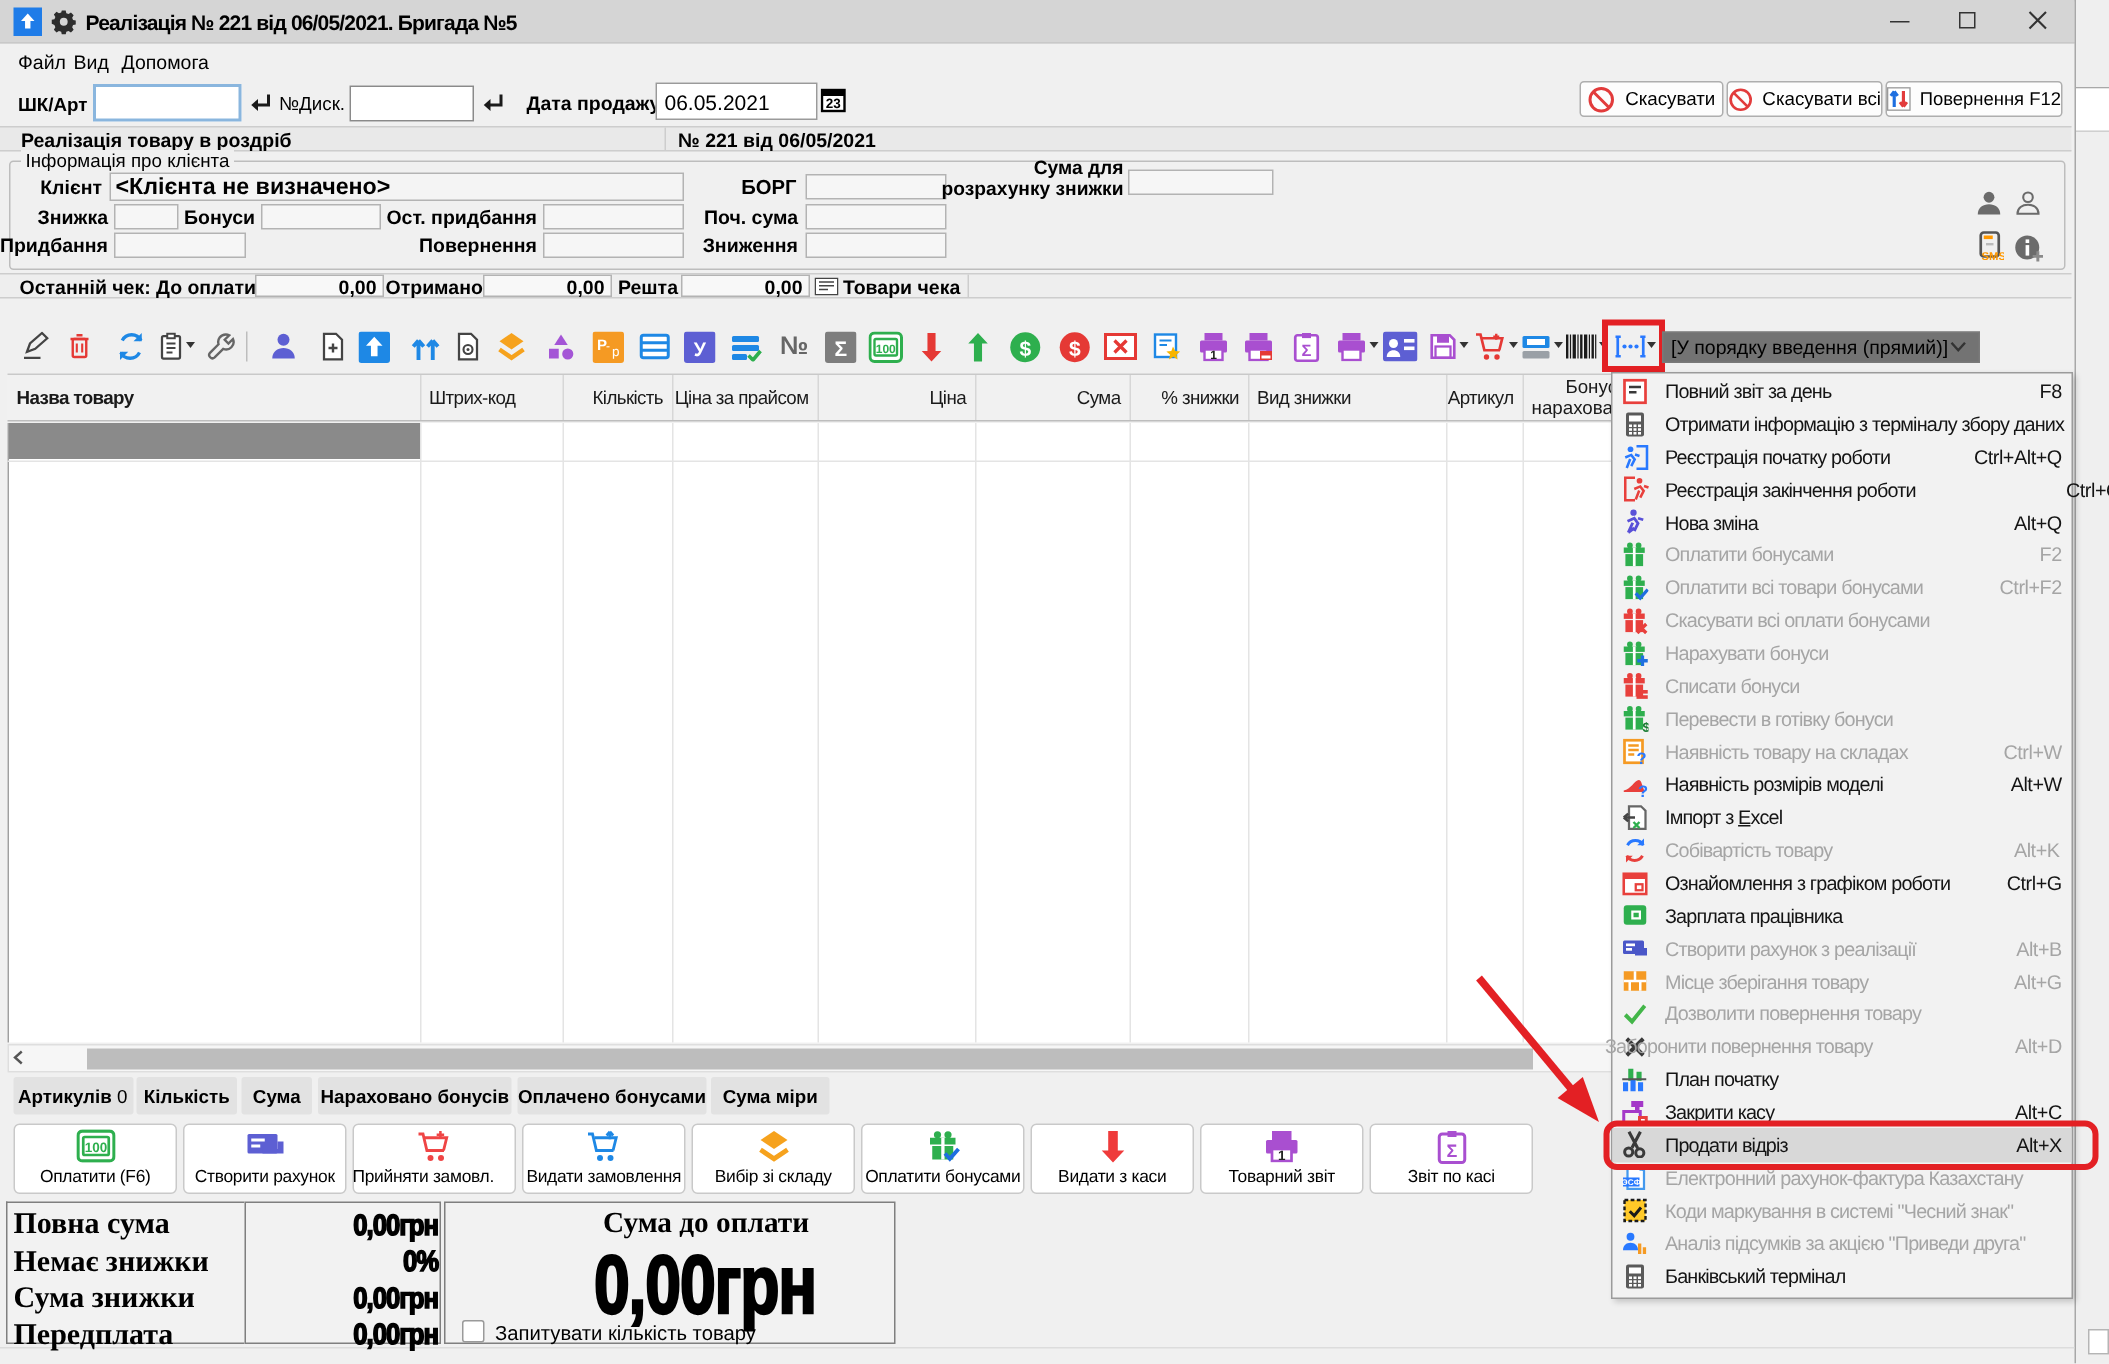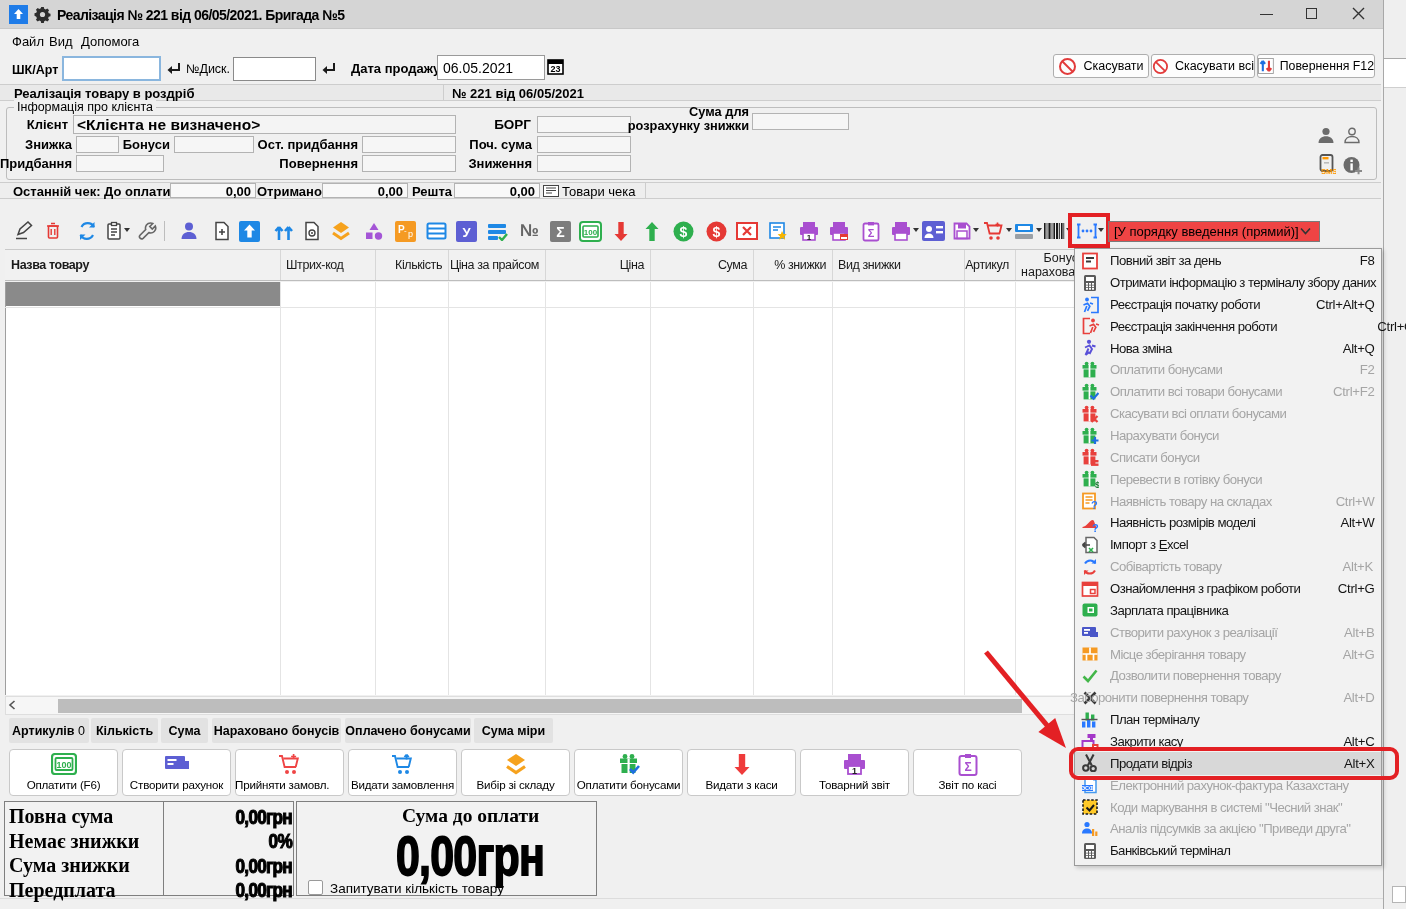--- a/index.html
+++ b/index.html
@@ -150,21 +150,21 @@
 <div class="a" style="left:257px;top:184px;font-size:13px;font-weight:bold;white-space:nowrap">Отримано</div>
 <div class="a" style="left:322px;top:183px;width:86px;height:15px;background:#f8f8f8;border:1px solid #b3b3b3;font-size:13px;font-weight:bold;text-align:right;padding-right:4px">0,00</div>
 <div class="a" style="left:412px;top:184px;font-size:13px;font-weight:bold;white-space:nowrap">Решта</div>
 <div class="a" style="left:454px;top:183px;width:86px;height:15px;background:#f8f8f8;border:1px solid #b3b3b3;font-size:13px;font-weight:bold;text-align:right;padding-right:4px">0,00</div>
 <div class="a" style="left:543px;top:185px">
     <svg width="16" height="12" viewBox="0 0 16 12">
       <rect x="0.5" y="0.5" width="15" height="11" fill="#fff" stroke="#444"></rect>
       <path d="M3 3h10M3 5.5h10M3 8h6" stroke="#444" stroke-width="1"></path>
     </svg>
   </div>
-<div class="a" style="left:562px;top:184px;font-size:13px;font-weight:normal;white-space:nowrap">Товари чека</div>
+<div class="a" style="left:562px;top:184px;font-size:13px;font-weight:bold;white-space:nowrap">Товари чека</div>
 <div class="a" style="left:645px;top:183px;width:1px;height:15px;background:#cdcdcd"></div>
 <div class="a" style="left:13.5px;top:221.0px">
     <svg width="20" height="20" viewBox="0 0 20 20">
       <path d="M4 13.5L6 8l8-7 3.5 3.5-8 7-5.5 2z" fill="none" stroke="#444" stroke-width="1.5"></path>
       <path d="M2 17.5h11" stroke="#444" stroke-width="1.5"></path>
     </svg>
   </div>
 <div class="a" style="left:42.5px;top:221.0px">
     <svg width="20" height="20" viewBox="0 0 20 20">
       <path d="M4 5h12M8 2.5h4" stroke="#e53935" stroke-width="1.6" fill="none"></path>
@@ -415,21 +415,21 @@
       <path d="M3.5 2.5v13M2 2.5h3.5M2 15.5h3.5M20.5 2.5v13M18.5 2.5h3.5M18.5 15.5h3.5" stroke="#2979ff" stroke-width="1.8" fill="none"></path>
       <circle cx="8" cy="9" r="1.4" fill="#2979ff"></circle>
       <circle cx="12" cy="9" r="1.4" fill="#2979ff"></circle>
       <circle cx="16" cy="9" r="1.4" fill="#2979ff"></circle>
     </svg>
   </div>
 <div class="a" style="left:1098px;top:228px">
     <div style="width:0;height:0;border-left:3.6px solid transparent;border-right:3.6px solid transparent;border-top:4.2px solid #333"></div>
   </div>
 <div class="a" style="left:1068px;top:213px;width:42px;height:35px;border:4px solid #e32024"></div>
-<div class="a" style="left:1108px;top:221px;width:212px;height:21px;background:#ef4444;border:1px solid #7a7a7a;font-size:13px;color:#000;padding:2px 0 0 5px;white-space:nowrap">[У порядку введення (прямий)]</div>
+<div class="a" style="left:1108px;top:221px;width:212px;height:21px;background:#737373;border:1px solid #7a7a7a;font-size:13px;color:#000;padding:2px 0 0 5px;white-space:nowrap">[У порядку введення (прямий)]</div>
 <div class="a" style="left:1300px;top:227px">
     <svg width="11" height="8" viewBox="0 0 11 8">
       <path d="M1 1.5l4.5 5 4.5-5" stroke="#333" stroke-width="1.6" fill="none"></path>
     </svg>
   </div>
 <div class="a" style="left:5px;top:249px;width:1376px;height:32px;background:#f1f1f1;border-top:1px solid #c9c9c9;border-bottom:1px solid #bdbdbd"></div>
 <div class="a" style="left:5px;top:282px;width:1376px;height:413px;background:#fff;border-left:1px solid #9f9f9f"></div>
 <div class="a" style="left:280px;top:250px;width:1px;height:30px;background:#d7d7d7"></div>
 <div class="a" style="left:375px;top:250px;width:1px;height:30px;background:#d7d7d7"></div>
 <div class="a" style="left:448px;top:250px;width:1px;height:30px;background:#d7d7d7"></div>
@@ -810,21 +810,21 @@
 <div class="a" style="left:1081.0px;top:710.6px;width:18px;height:18px">
     <svg width="18" height="18" viewBox="0 0 18 18">
       <rect x="4.5" y="1.5" width="3.4" height="8" fill="#2eaf4e"></rect>
       <rect x="10" y="3.5" width="3.4" height="6" fill="#2eaf4e"></rect>
       <rect x="1" y="10.5" width="3.4" height="6" fill="#2979ff"></rect>
       <rect x="6" y="8.5" width="3.4" height="8" fill="#2979ff"></rect>
       <rect x="11" y="10.5" width="3.4" height="6" fill="#2979ff"></rect>
       <path d="M0.5 8.5h16" stroke="#555" stroke-width="1.4"></path>
     </svg>
   </div>
-<div class="a" style="left:1110.0px;top:712.1px;font-size:13.2px;letter-spacing:-0.55px;white-space:nowrap"><span class="en">План терміналу</span></div>
+<div class="a" style="left:1110.0px;top:712.1px;font-size:13.2px;letter-spacing:-0.55px;white-space:nowrap"><span class="en">План початку</span></div>
 <div class="a" style="left:1081.0px;top:732.5px;width:18px;height:18px">
     <svg width="18" height="18" viewBox="0 0 18 18">
       <rect x="6.5" y="1" width="8" height="4" fill="#a438c8"></rect>
       <rect x="9" y="5" width="3" height="3" fill="#a438c8"></rect>
       <rect x="1.5" y="8" width="11" height="8" fill="none" stroke="#a438c8" stroke-width="2"></rect>
       <rect x="11" y="11" width="6.5" height="6.5" fill="#e8403c"></rect>
       <rect x="13" y="13" width="2.5" height="2.5" fill="#fff"></rect>
     </svg>
   </div>
 <div class="a" style="left:1110.0px;top:733.9px;font-size:13.2px;letter-spacing:-0.55px;white-space:nowrap"><span class="en">Закрити касу</span></div>

